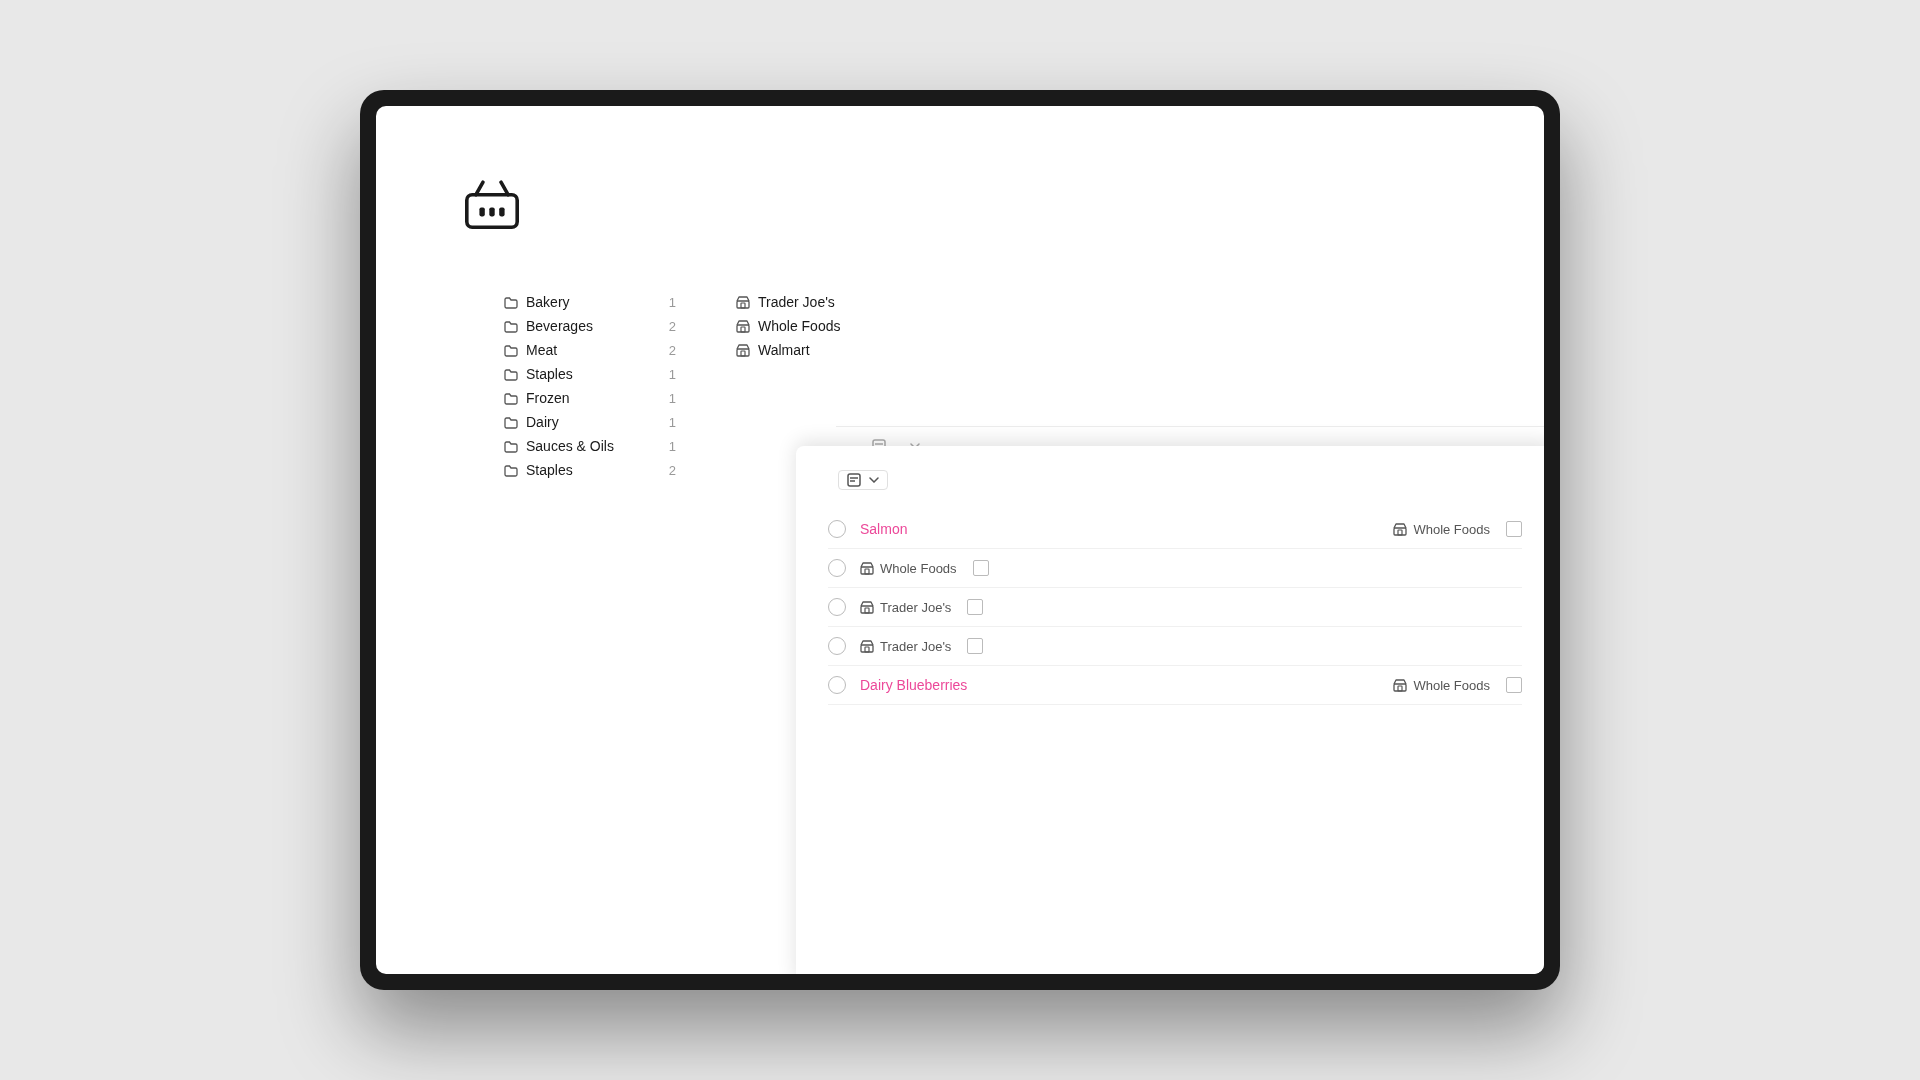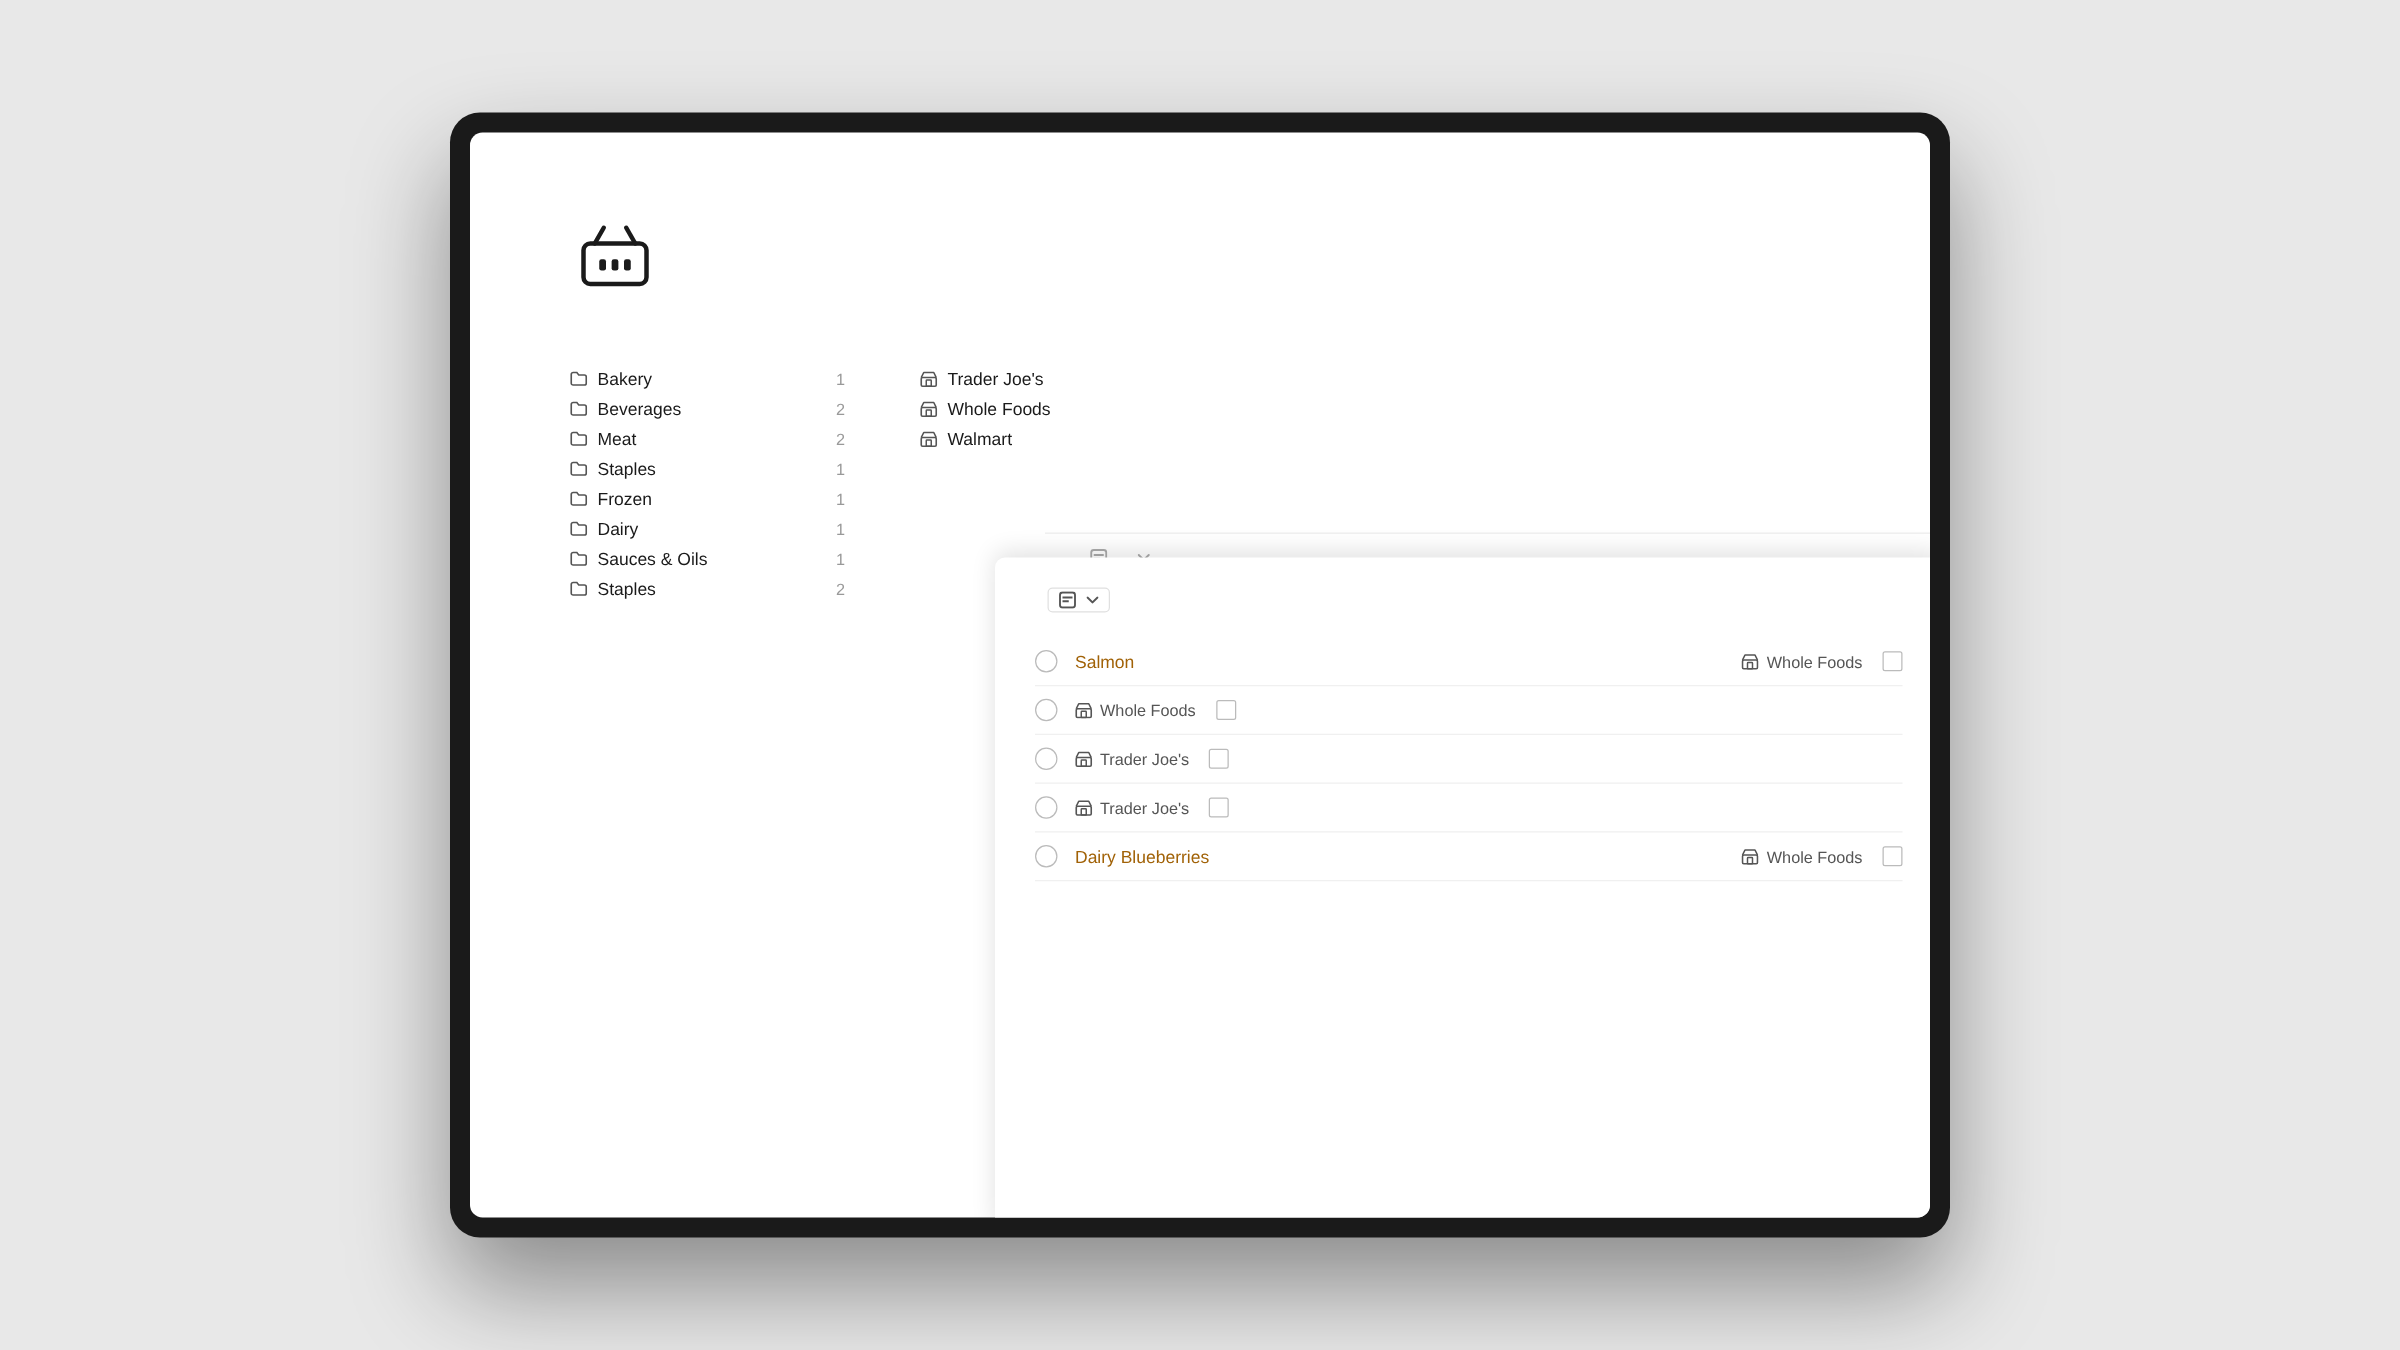--- a/index.html
+++ b/index.html
@@ -71,25 +71,26 @@
       font-size: 12px;
       font-weight: 600;
       color: #888;
       text-transform: uppercase;
       letter-spacing: 0.05em;
       margin-bottom: 12px;
     }
 
     .category-item {
       display: flex;
-      align-items: center;
+      align-items: flex-end;
       gap: 8px;
       padding: 4px 0;
       font-size: 14px;
       color: #1a1a1a;
+      margin-left: 48px;
     }
 
     .category-item .count {
       margin-left: auto;
       color: #999;
       font-size: 13px;
     }
 
     .folder-icon {
       width: 14px;
@@ -192,21 +193,21 @@
       height: 18px;
       border: 1.5px solid #bbb;
       border-radius: 50%;
       margin-right: 14px;
       flex-shrink: 0;
       cursor: pointer;
     }
 
     .item-name {
       font-size: 14px;
-      color: #a16207;
+      color: #ec4899;
       flex: 1;
     }
 
     .item-store {
       display: flex;
       align-items: center;
       gap: 6px;
       font-size: 13px;
       color: #555;
       margin-right: 16px;

